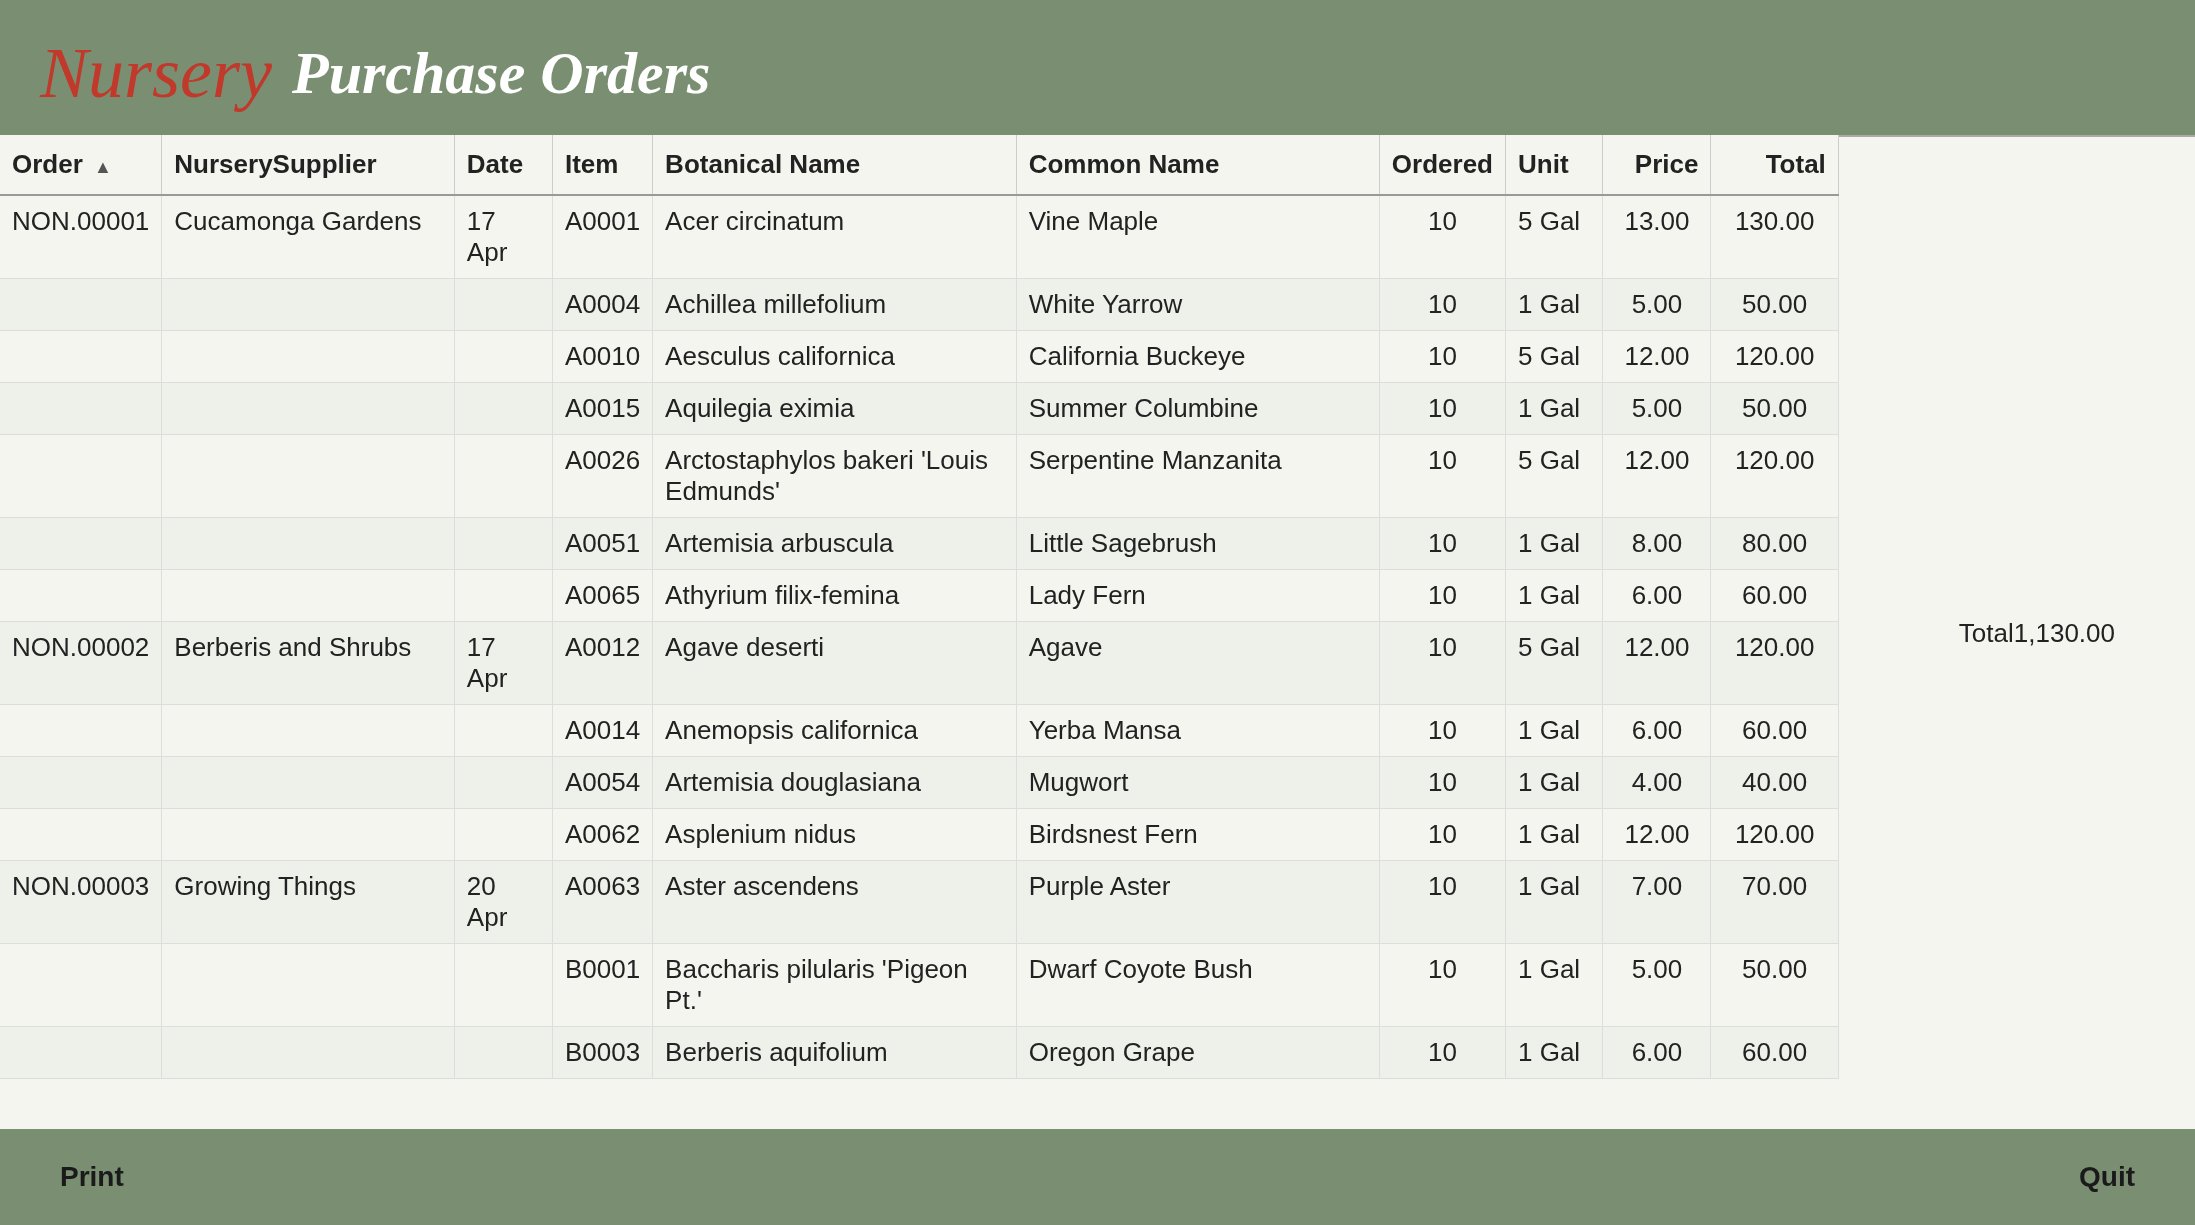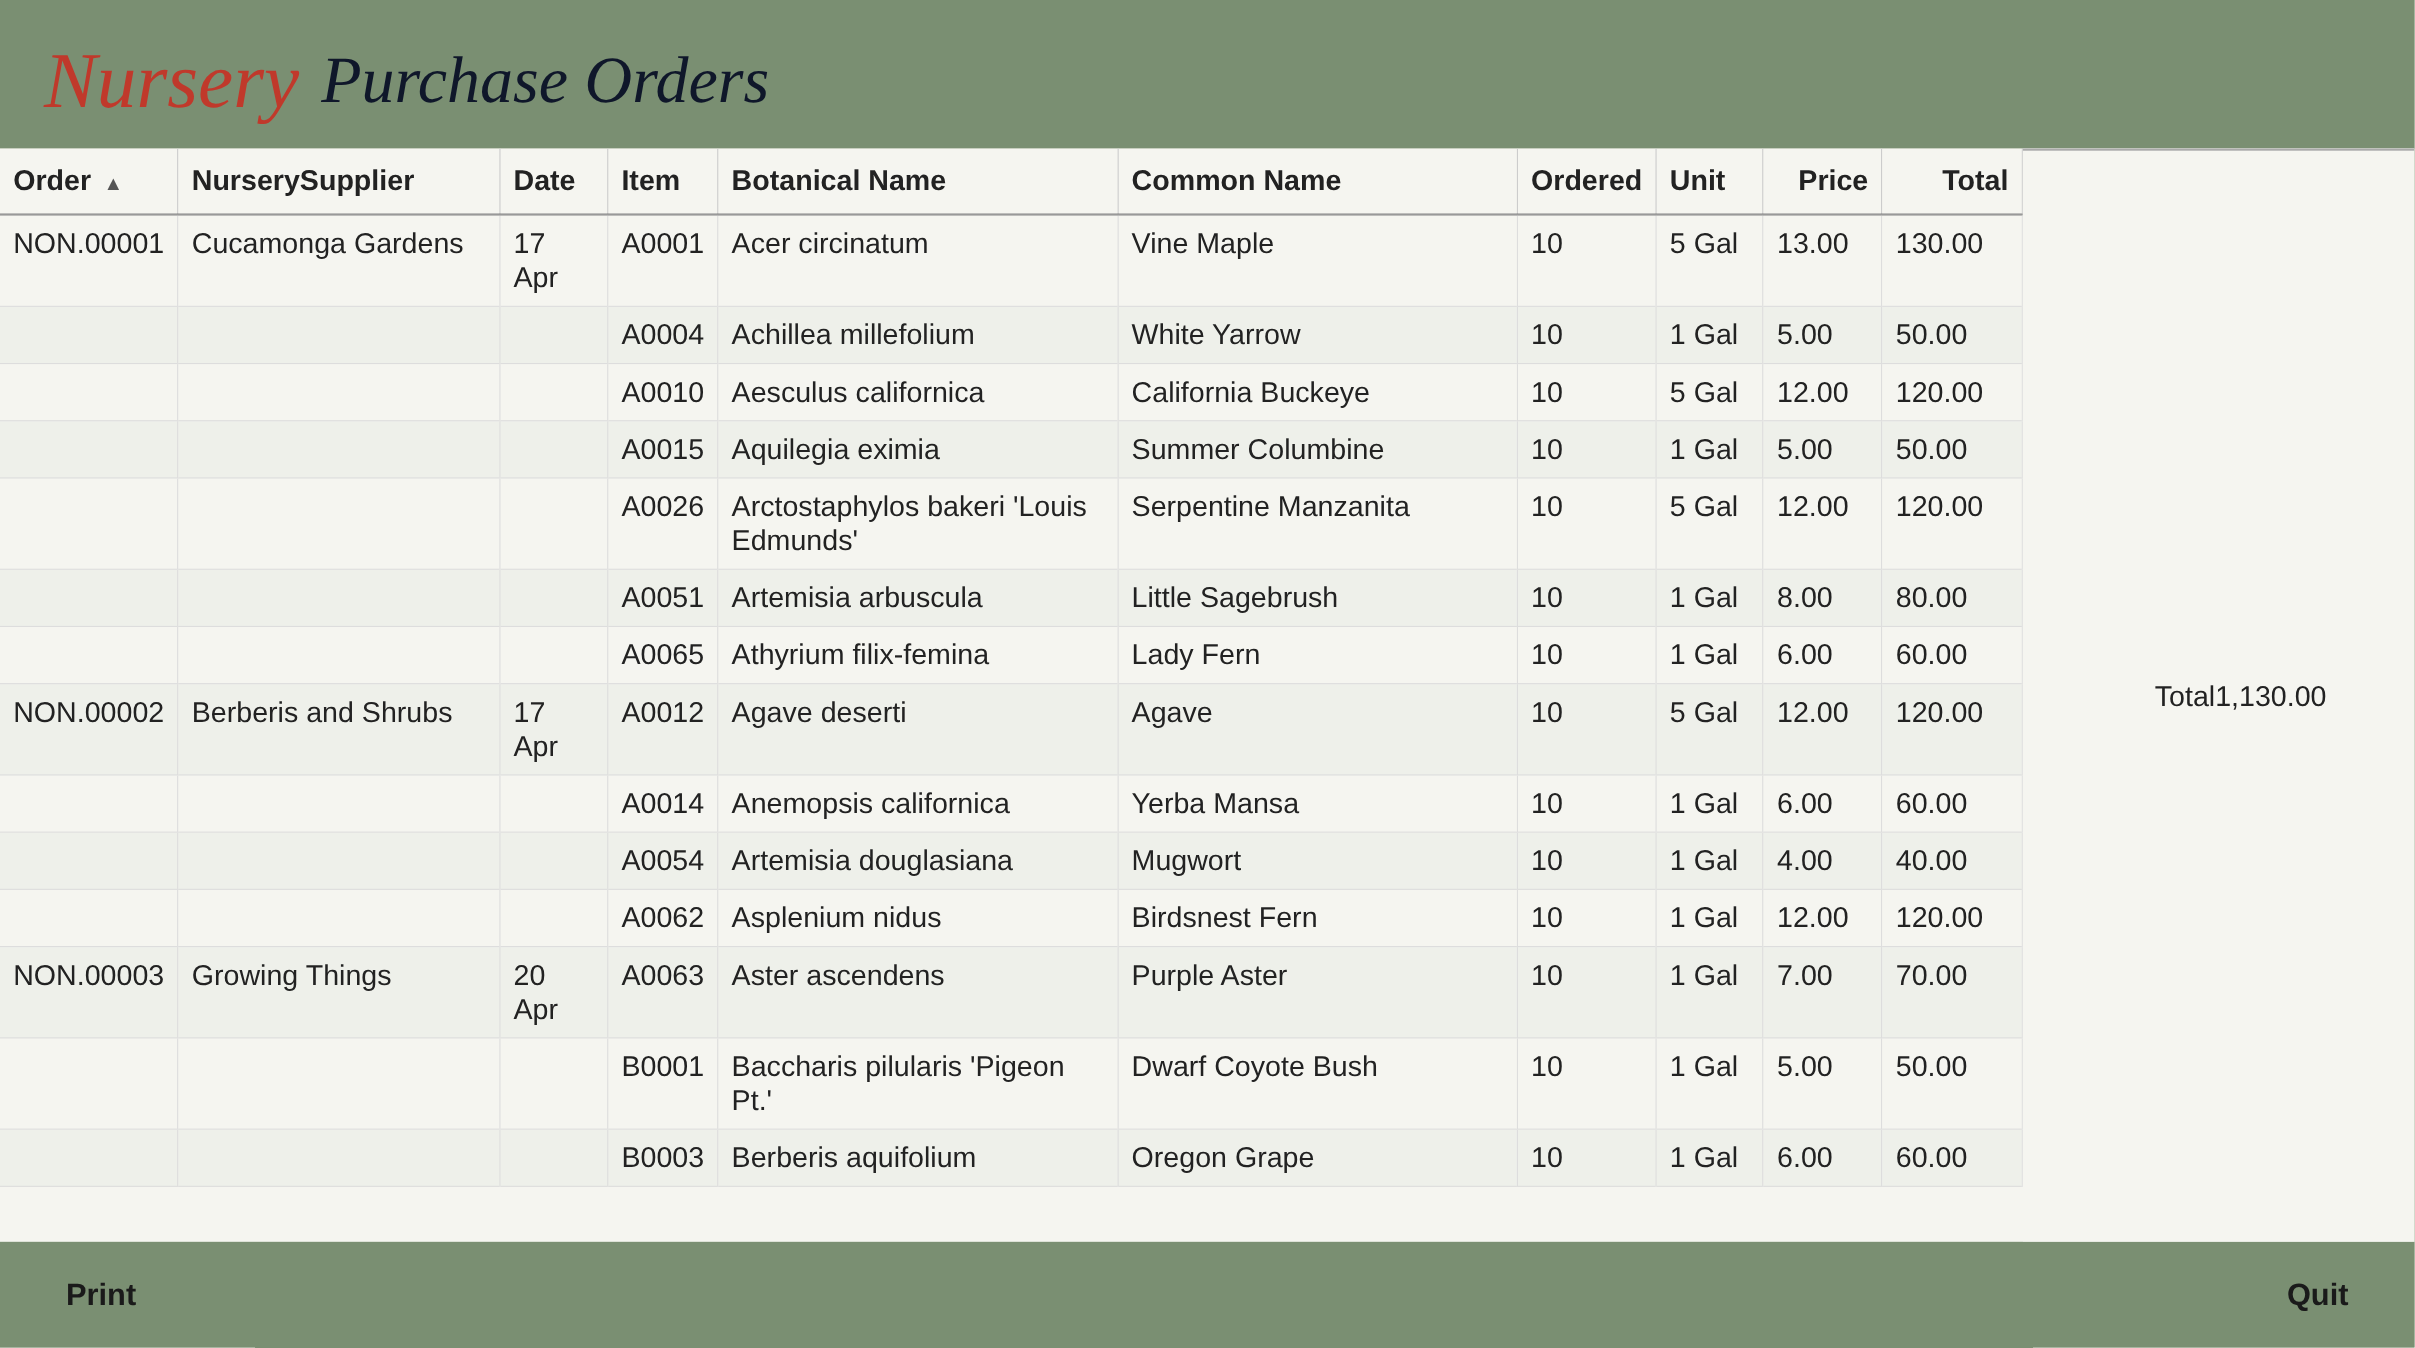--- a/index.html
+++ b/index.html
@@ -28,22 +28,22 @@
       font-style: italic;
       font-size: 72px;
       color: #c0392b;
       font-weight: normal;
     }
 
     .header-title {
       font-family: Georgia, 'Times New Roman', serif;
       font-style: italic;
       font-size: 60px;
-      color: #0f172a;
-      font-weight: normal;
+      color: #ffffff;
+      font-weight: bold;
     }
 
     .main-content {
       background-color: #f5f5f0;
       flex: 1;
       display: flex;
       margin: 0;
     }
 
     .table-container {
@@ -88,21 +88,21 @@
     }
 
     tbody td {
       padding: 10px 12px;
       color: #222;
       border-right: 1px solid #ddd;
       vertical-align: top;
     }
 
     tbody td.right {
-      text-align: left;
+      text-align: center;
     }
 
     .col-order { width: 160px; }
     .col-supplier { width: 300px; }
     .col-date { width: 100px; }
     .col-item { width: 100px; }
     .col-botanical { width: 380px; }
     .col-common { width: 380px; }
     .col-ordered { width: 110px; text-align: right; }
     .col-unit { width: 100px; margin-left: 41px; }

